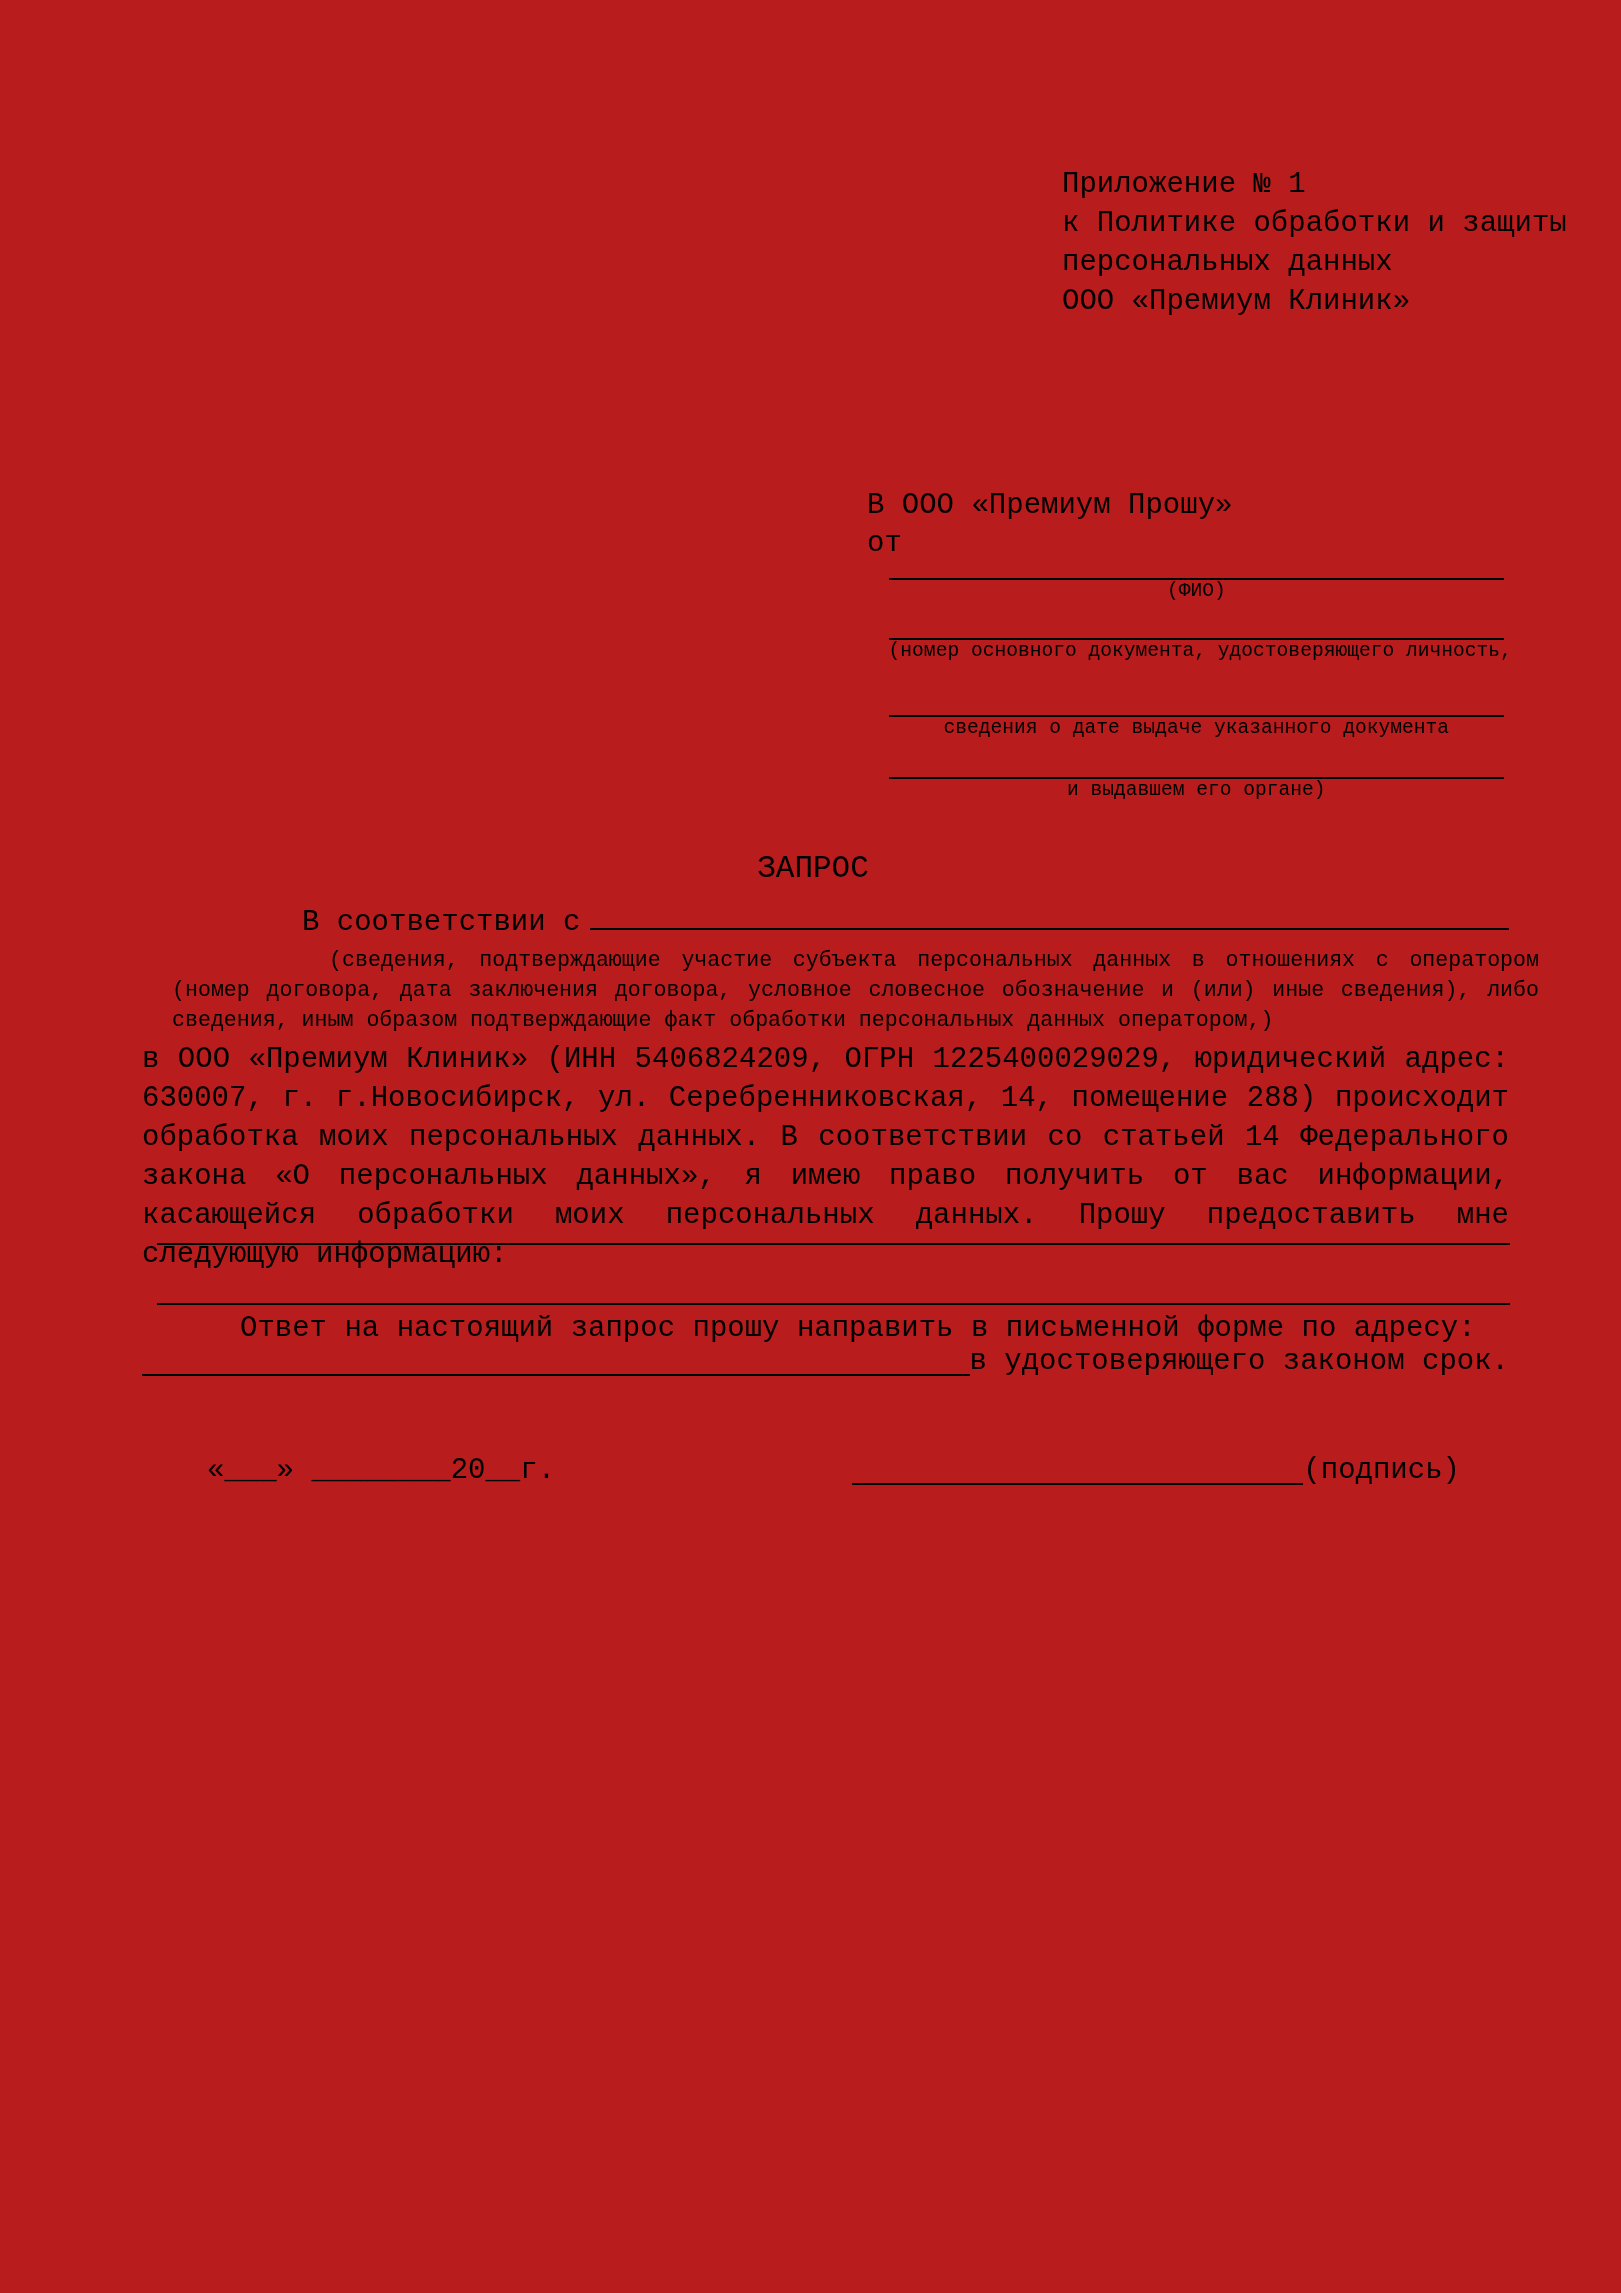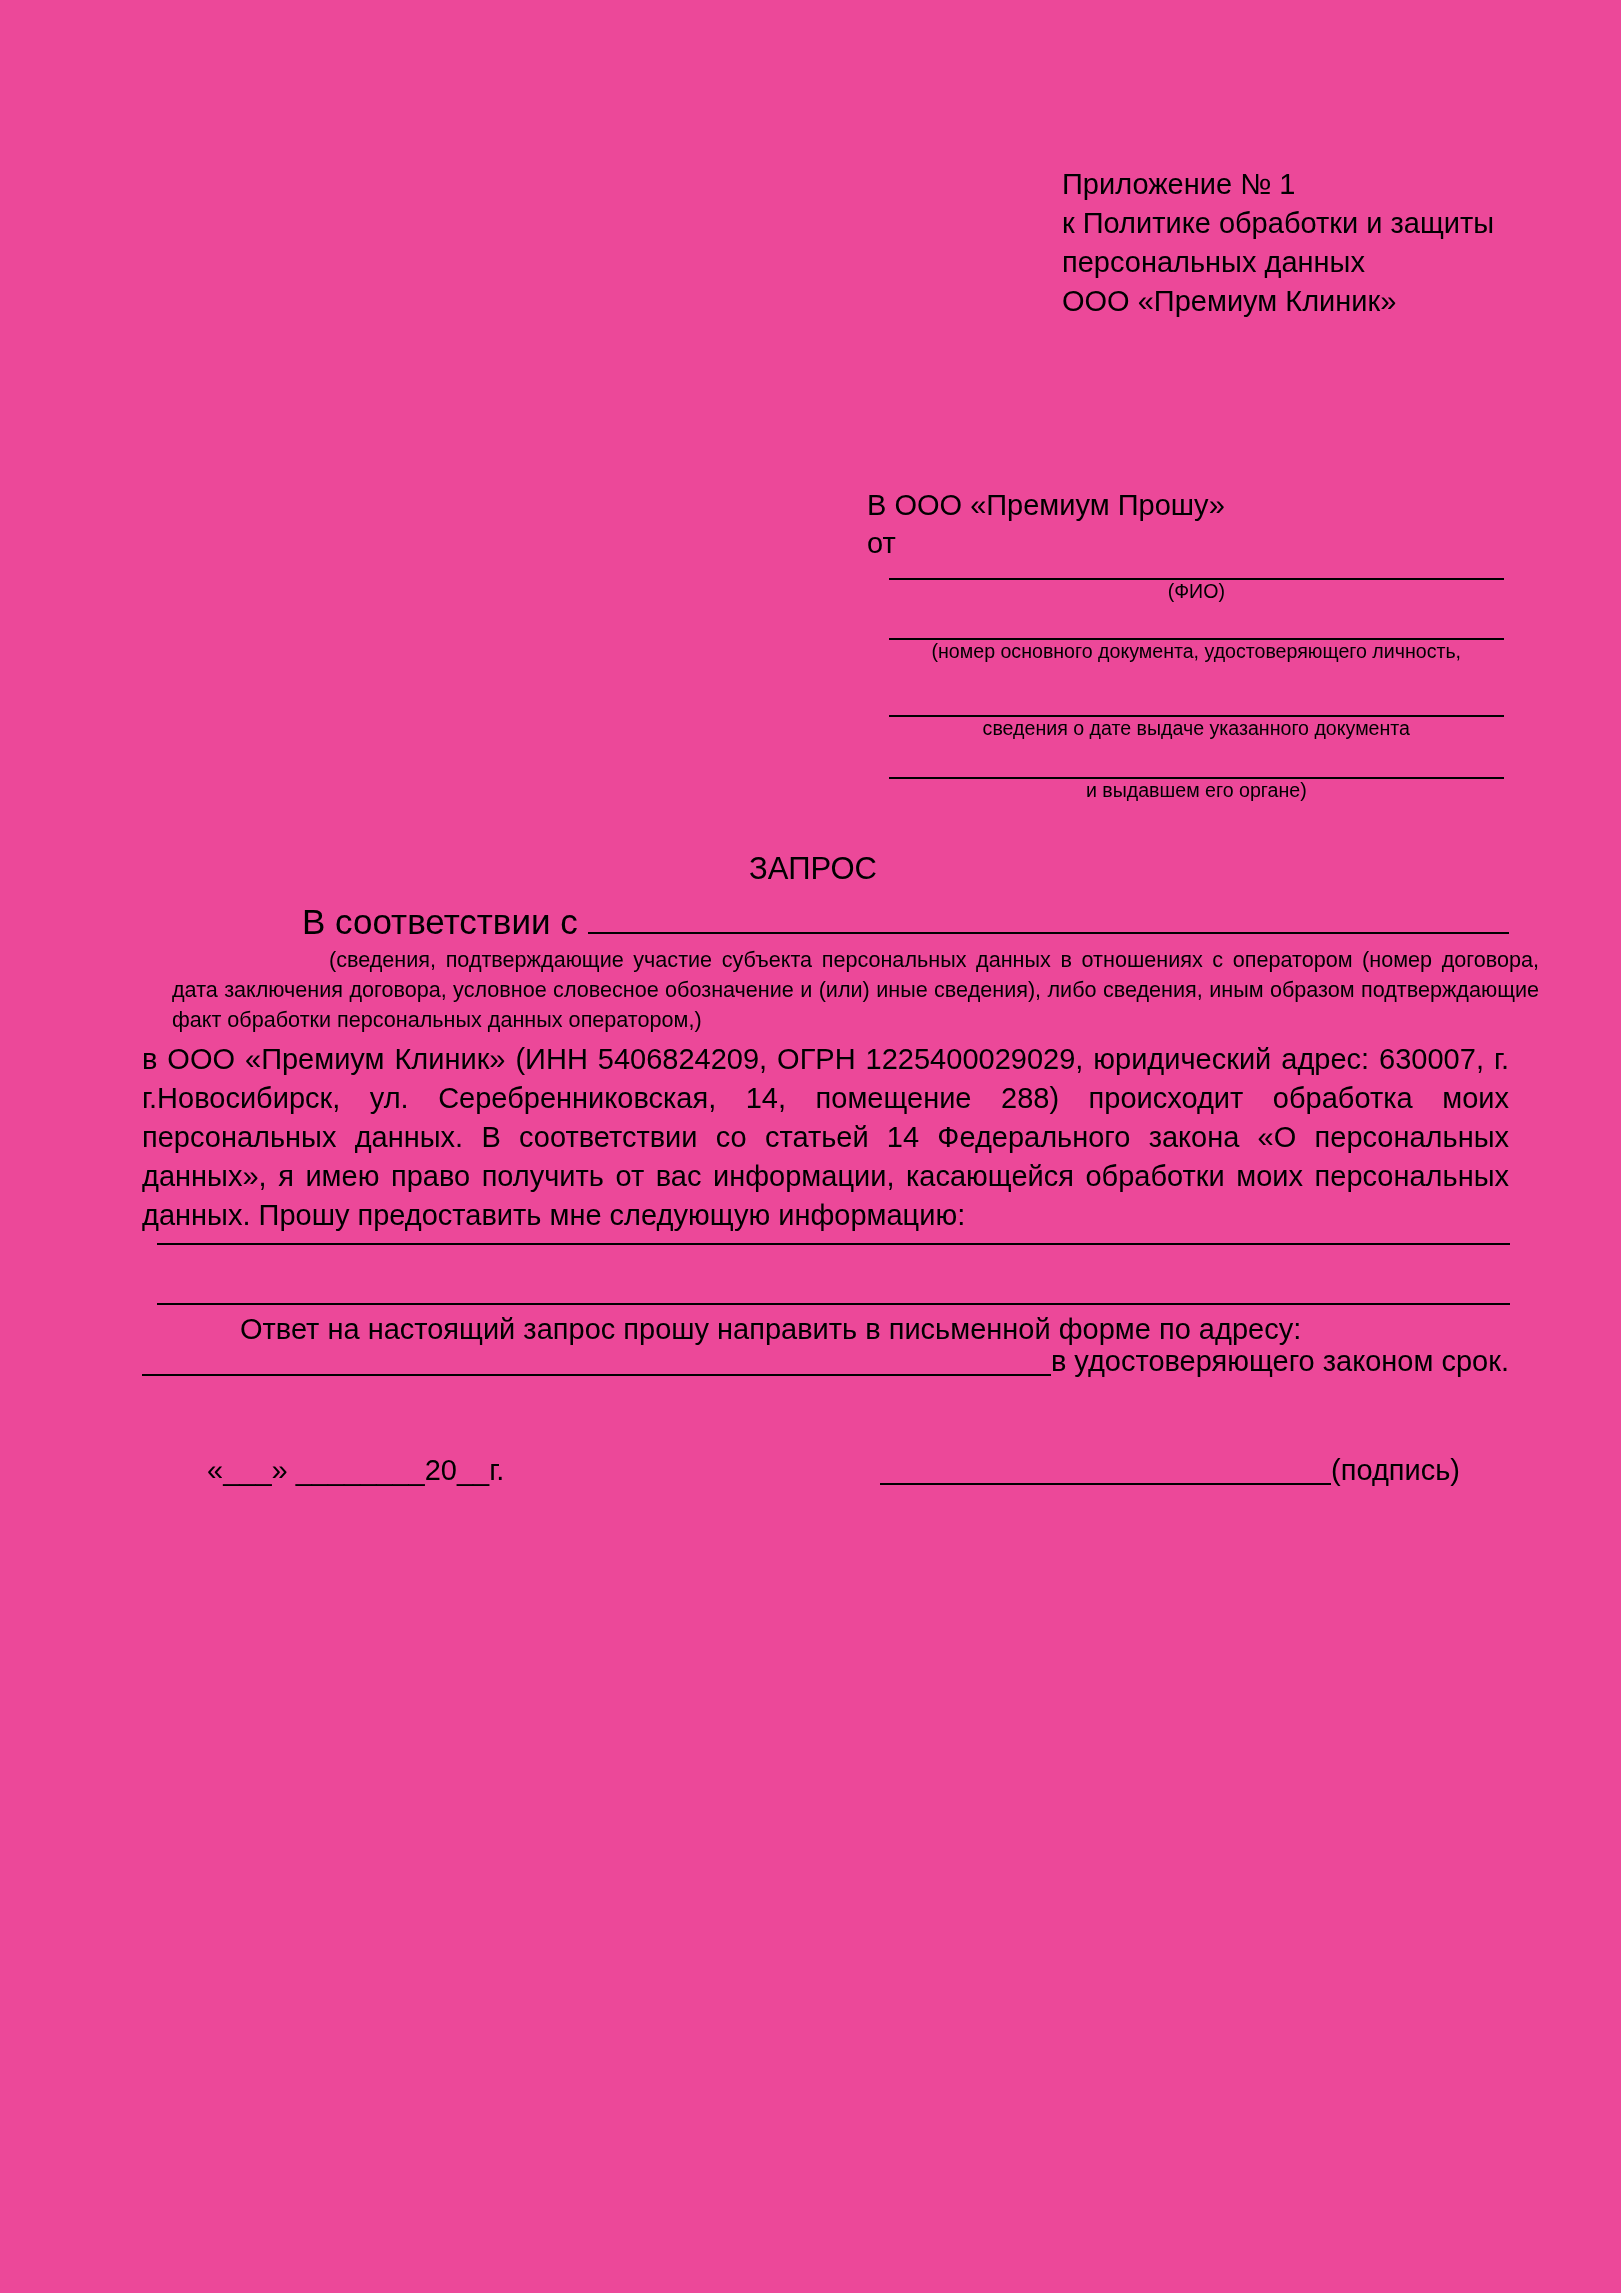--- a/index.html
+++ b/index.html
@@ -4,23 +4,23 @@
 <style>
   html, body {
     margin: 0;
     padding: 0;
     background: #ffffff;
   }
   .page {
     position: relative;
     width: 1621px;
     height: 2294px;
-    background: #ec4899;
+    background: #b91c1c;
     color: #000000;
-    font-family: Liberation Sans, sans-serif;
+    font-family: Liberation Mono, monospace;
     overflow: hidden;
   }
   .abs { position: absolute; }
 
   .header-block {
     left: 1062px;
     top: 165px;
     font-size: 29px;
     line-height: 39px;
     white-space: nowrap;
@@ -65,21 +65,21 @@
     top: 851px;
     width: 1372px;
     text-align: center;
     font-size: 31px;
   }
 
   .sootv-row {
     left: 142px;
     top: 902px;
     width: 1367px;
-    font-size: 35px;
+    font-size: 29px;
     display: flex;
     align-items: baseline;
   }
   .sootv-row .intro {
     padding-left: 160px;
     white-space: nowrap;
   }
   .sootv-row .basis-line {
     flex: 1;
     border-bottom: 2.9px solid #000000;

